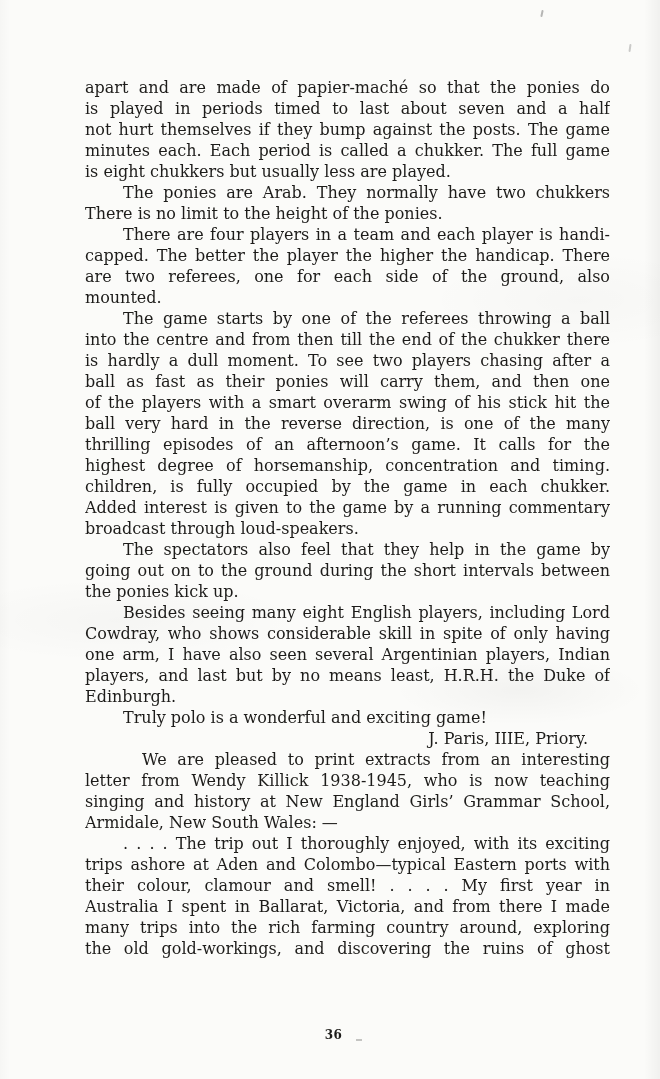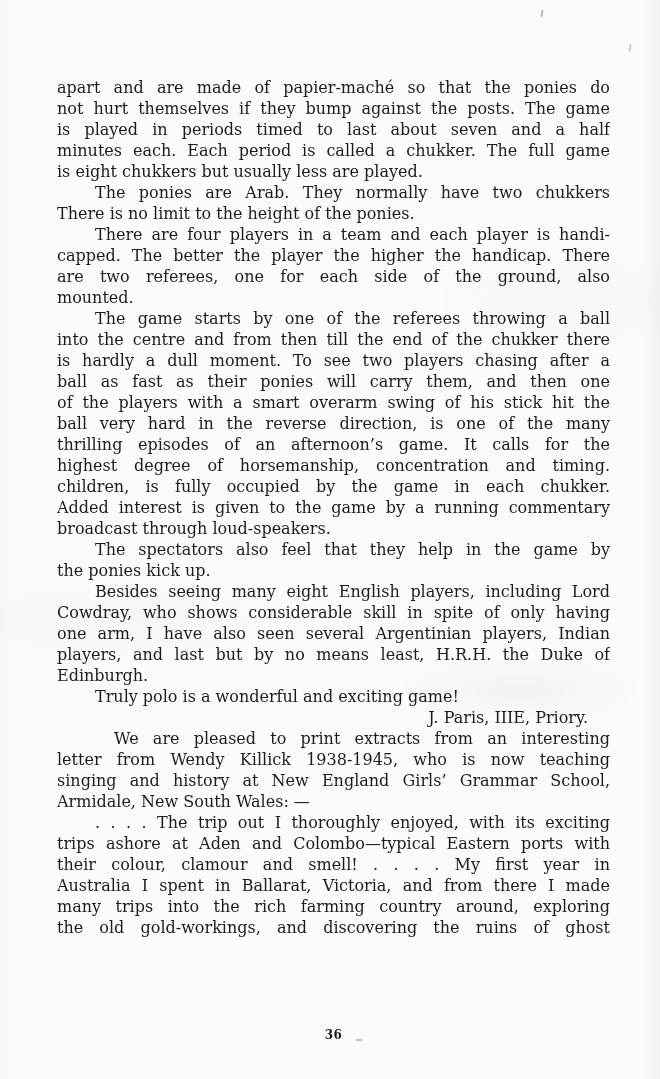--- a/index.html
+++ b/index.html
@@ -29,20 +29,21 @@
     top: 77px;
     width: 553px;
     font-size: 16px;
   }
   .line {
     line-height: 21px;
     height: 21px;
     overflow: hidden;
     text-align: justify;
     text-align-last: justify;
+    margin-left: 28px;
   }
   .line.last {
     text-align-last: left;
   }
   .para.signature .line {
     text-align: left;
     text-align-last: right;
     padding-right: 22px;
   }
   .pagenum {
@@ -74,22 +75,22 @@
 </style>
 </head>
 <body>
 
 <div class="page">
   <div class="speck-a"></div>
   <div class="speck-b"></div>
   <div class="textblock">
       <div class="para">
         <div class="line">apart and are made of papier-maché so that the ponies do</div>
+        <div class="line">is played in periods timed to last about seven and a half</div>
         <div class="line">not hurt themselves if they bump against the posts.  The game</div>
-        <div class="line">is played in periods timed to last about seven and a half</div>
         <div class="line">minutes each.  Each period is called a chukker.  The full game</div>
         <div class="line last">is eight chukkers but usually less are played.</div>
       </div>
       <div class="para">
         <div class="line" style="text-indent: 38px;">The ponies are Arab.  They normally have two chukkers</div>
         <div class="line last">There is no limit to the height of the ponies.</div>
       </div>
       <div class="para">
         <div class="line" style="text-indent: 38px;">There are four players in a team and each player is handi-</div>
         <div class="line">capped.  The better the player the higher the handicap.  There</div>
@@ -104,20 +105,21 @@
         <div class="line">of the players with a smart overarm swing of his stick hit the</div>
         <div class="line">ball very hard in the reverse direction, is one of the many</div>
         <div class="line">thrilling episodes of an afternoon’s game.  It calls for the</div>
         <div class="line">highest degree of horsemanship, concentration and timing.</div>
         <div class="line">children, is fully occupied by the game in each chukker.</div>
         <div class="line">Added interest is given to the game by a running commentary</div>
         <div class="line last">broadcast through loud-speakers.</div>
       </div>
       <div class="para">
         <div class="line" style="text-indent: 38px;">The spectators also feel that they help in the game by</div>
+        <div class="line">going out on to the ground during the short intervals between</div>
         <div class="line last">the ponies kick up.</div>
       </div>
       <div class="para">
         <div class="line" style="text-indent: 38px;">Besides seeing many eight English players, including Lord</div>
         <div class="line">Cowdray, who shows considerable skill in spite of only having</div>
         <div class="line">one arm, I have also seen several Argentinian players, Indian</div>
         <div class="line">players, and last but by no means least, H.R.H. the Duke of</div>
         <div class="line last">Edinburgh.</div>
       </div>
       <div class="para">

